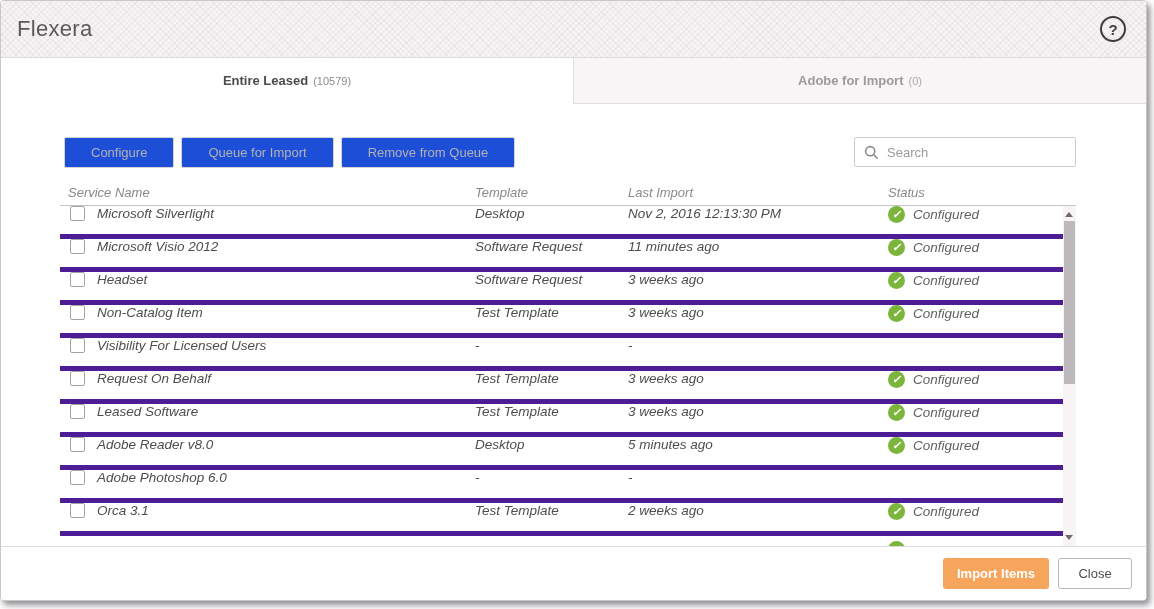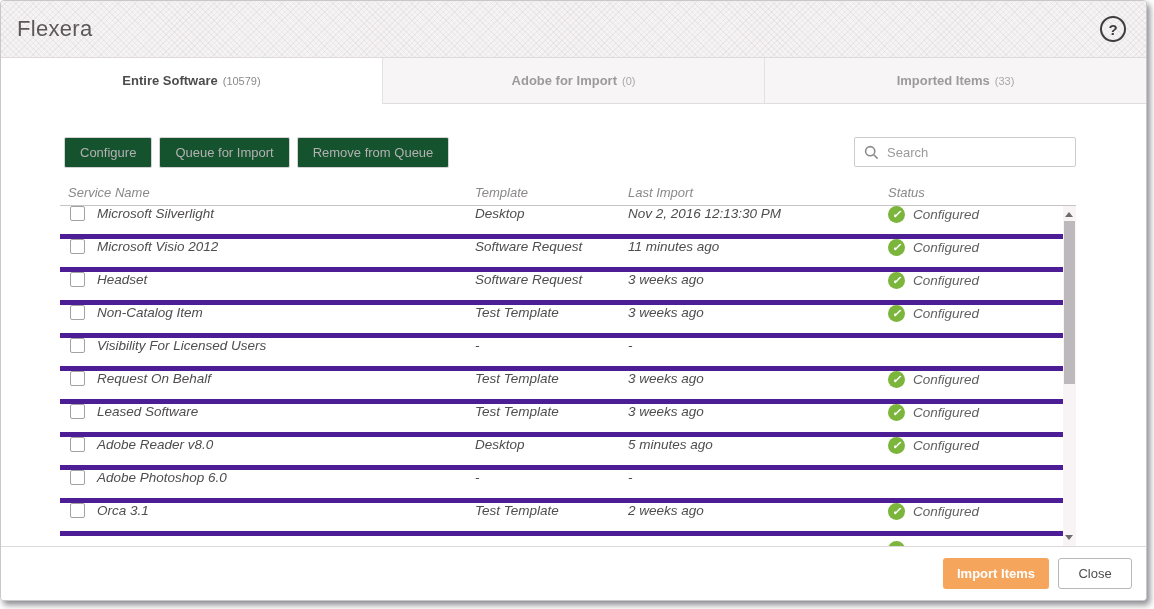--- a/index.html
+++ b/index.html
@@ -38,22 +38,22 @@
     color:#9d9a9b; font-size:13px; font-weight:bold; cursor:pointer;
   }
   .tab + .tab { border-left:1px solid #e3e1e1; }
   .tab.active { background:#fff; border-bottom-color:transparent; color:#4c4c4c; }
   .tab .count { font-size:11px; font-weight:normal; color:#aba8a9; }
   .tab.active .count { color:#8c8a8a; }
 
   
   .toolbar { display:flex; align-items:center; margin:33px 70px 0 63px; height:30px; }
   .tbtn {
-    border:1px solid #d4d2d3; background:#14532d; color:#b3b1b2;
-    font-size:13px; padding:7px 15px; border-radius:2px; margin-right:7px;
+    border:1px solid #d4d2d3; background:#1d4ed8; color:#b3b1b2;
+    font-size:13px; padding:7px 26px; border-radius:2px; margin-right:7px;
     font-family:"Liberation Sans", sans-serif; cursor:default;
   }
   .search {
     margin-left:auto; width:222px; height:30px;
     border:1px solid #cccccc; border-radius:2px;
     display:flex; align-items:center; padding:0 9px; background:#fff;
   }
   .search svg { flex:0 0 auto; }
   .search input {
     border:none; outline:none; flex:1; min-width:0;
@@ -135,33 +135,29 @@
 
 <div class="modal">
 
   <div class="titlebar">
     <div class="app-title">Flexera</div>
     <div class="help">?</div>
   </div>
 
   <div class="tabbar">
   <div class="tab active">
-    <span class="tab-label">Entire Software</span>
+    <span class="tab-label">Entire Leased</span>
     <span class="count">(10579)</span>
   </div>
 
   <div class="tab">
     <span class="tab-label">Adobe for Import</span>
     <span class="count">(0)</span>
   </div>
 
-  <div class="tab">
-    <span class="tab-label">Imported Items</span>
-    <span class="count">(33)</span>
-  </div>
 </div>
 
   <div class="toolbar">
     <span id="toolbar-buttons"><button class="tbtn">Configure</button><button class="tbtn">Queue for Import</button><button class="tbtn">Remove from Queue</button></span>
     <div class="search">
       <svg width="15" height="15" viewBox="0 0 15 15">
         <circle cx="6.2" cy="6.2" r="4.6" fill="none" stroke="#8d8a8b" stroke-width="1.6"></circle>
         <line x1="9.8" y1="9.8" x2="13.6" y2="13.6" stroke="#8d8a8b" stroke-width="1.6"></line>
       </svg>
       <input type="text" placeholder="Search" style="">

